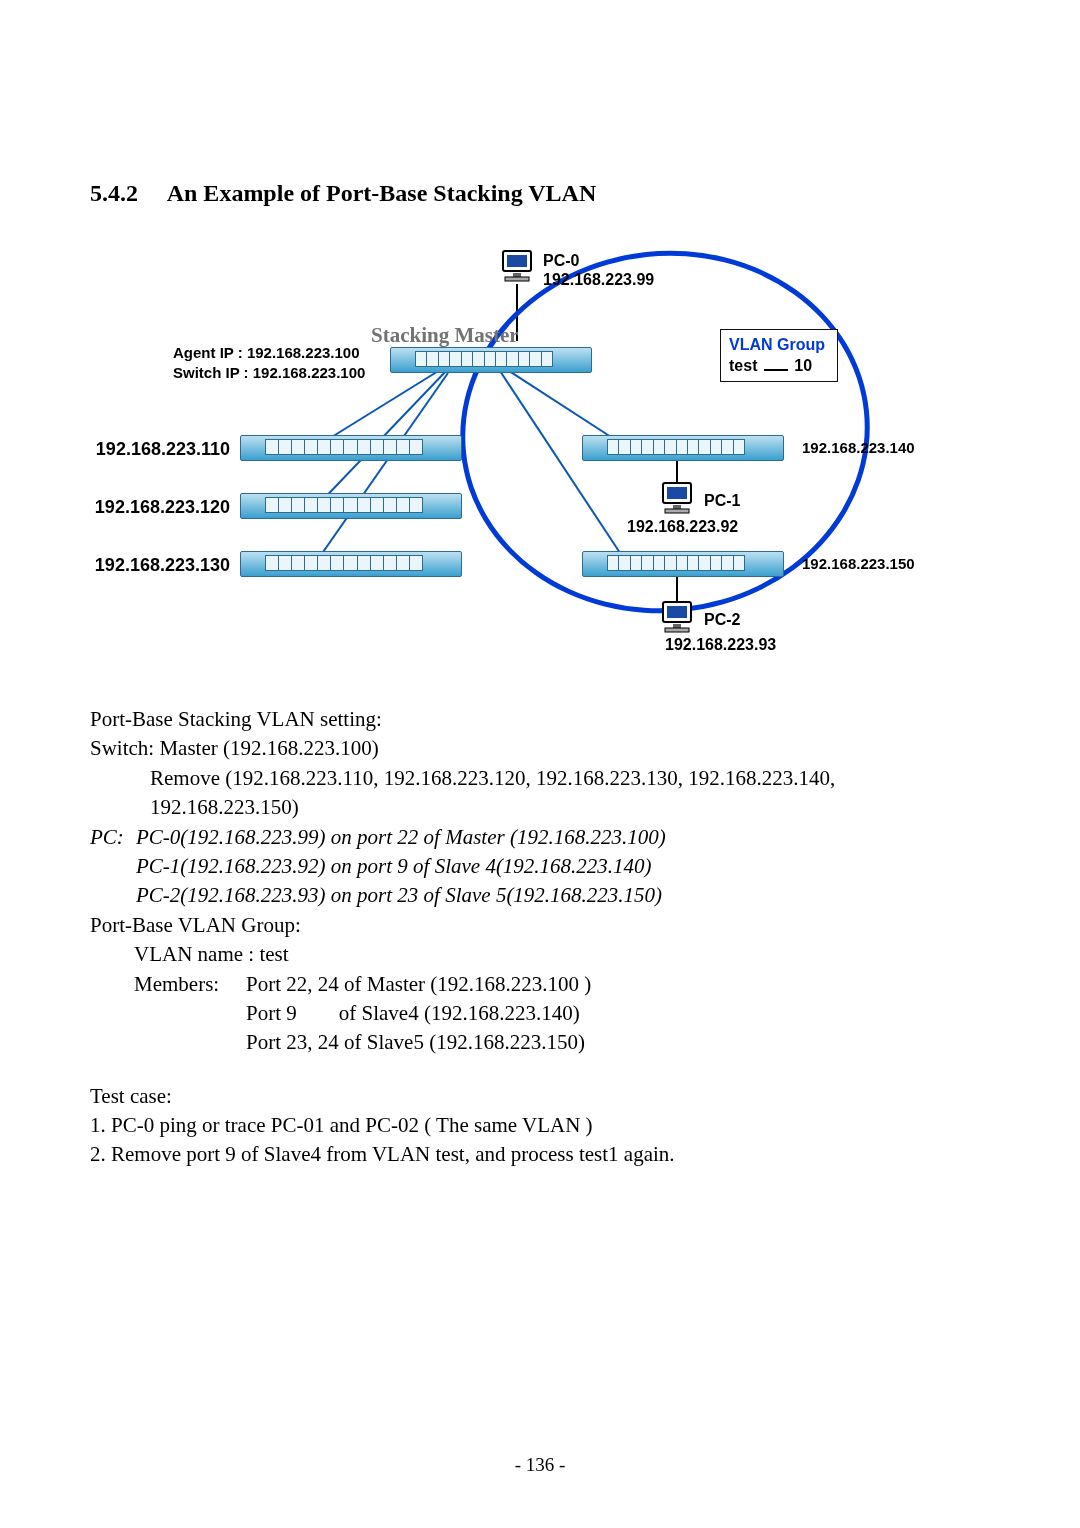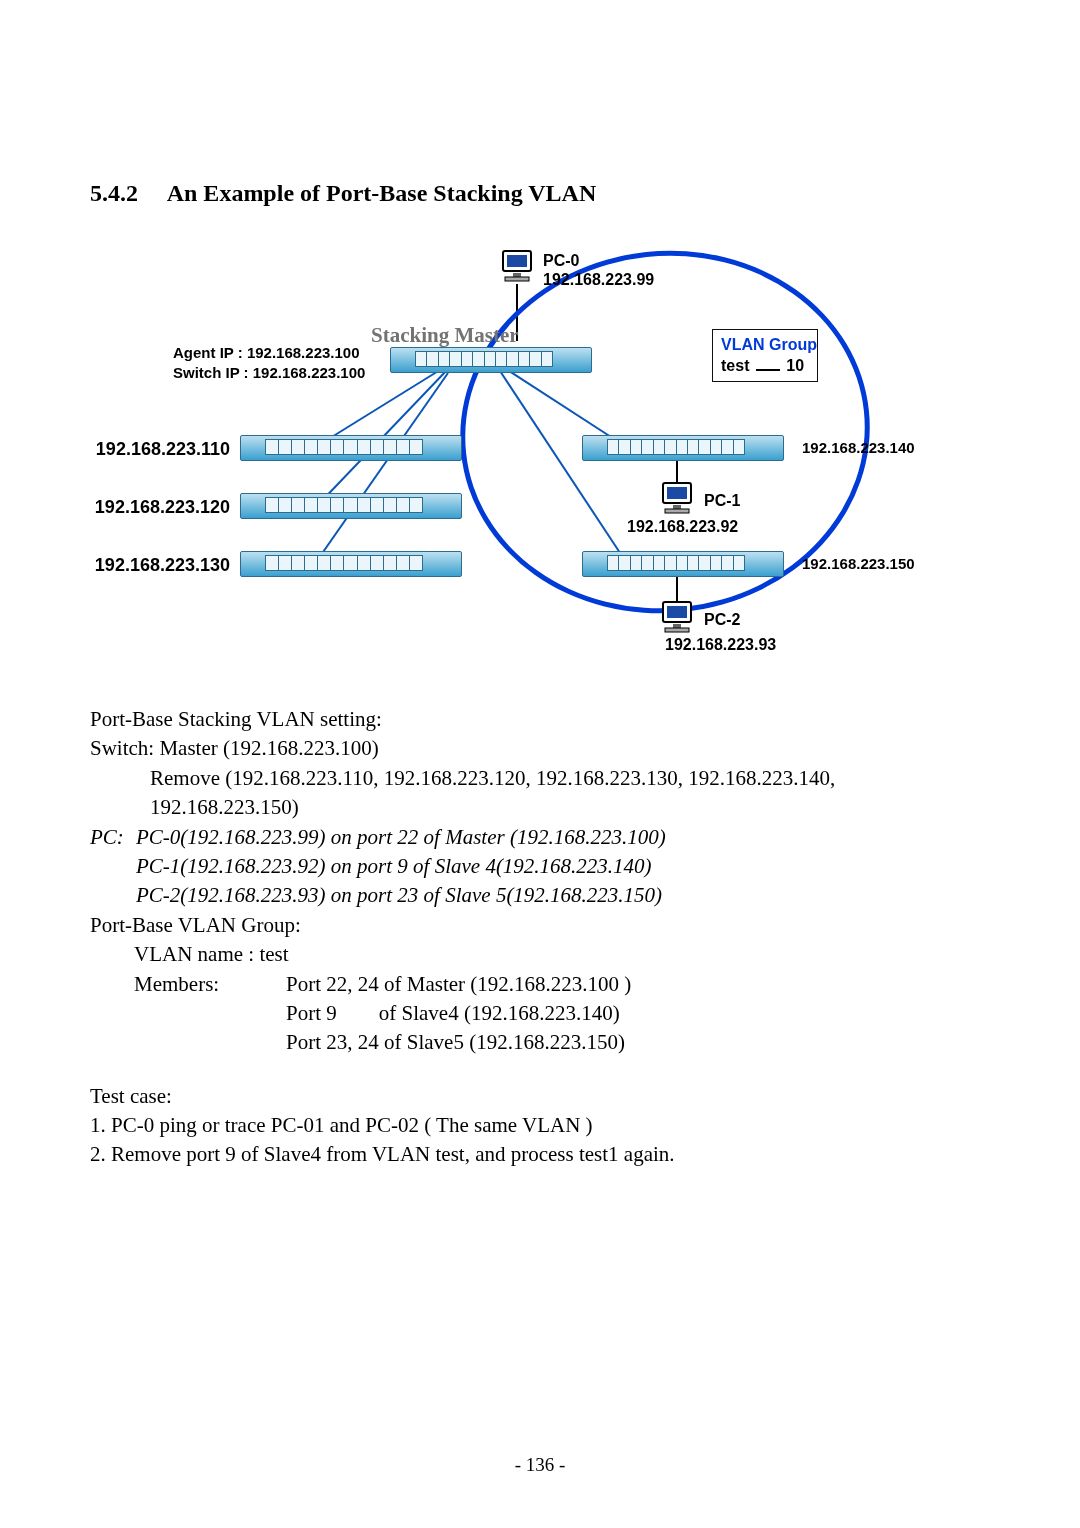--- a/index.html
+++ b/index.html
@@ -98,38 +98,39 @@
     }
     .switch .ports i:last-child { border-right: none; }
     .topo-line { position: absolute; }
     .vlan-box {
       position: absolute;
       background: #fff;
       border: 1px solid #111;
       font-family: Arial, sans-serif;
       font-weight: bold;
       font-size: 16px;
-      padding: 5px 0 4px 8px;
+      padding: 5px 12px 4px 8px;
       line-height: 1.3;
       text-align: left;
+      margin-left: 8px;
     }
     .vlan-box .blue { color: #003bd8; }
     .vlan-ellipse {
       position: absolute;
       border: 5px solid #003bd8;
       border-radius: 50%;
     }
     .body-text {
       font-size: 21px;
       line-height: 1.4;
       margin-top: 34px;
     }
     .indent1 { margin-left: 60px; }
     .indent2 { margin-left: 44px; }
-    .members-row { display: flex; gap: 40px; }
+    .members-row { display: flex; }
     .members-label { width: 112px; }
     .pc-row { display: flex; font-style: italic; }
     .pc-prefix { width: 46px; }
     .page-num {
       position: absolute;
       bottom: 52px;
       left: 0;
       right: 0;
       text-align: center;
       font-size: 19px;

